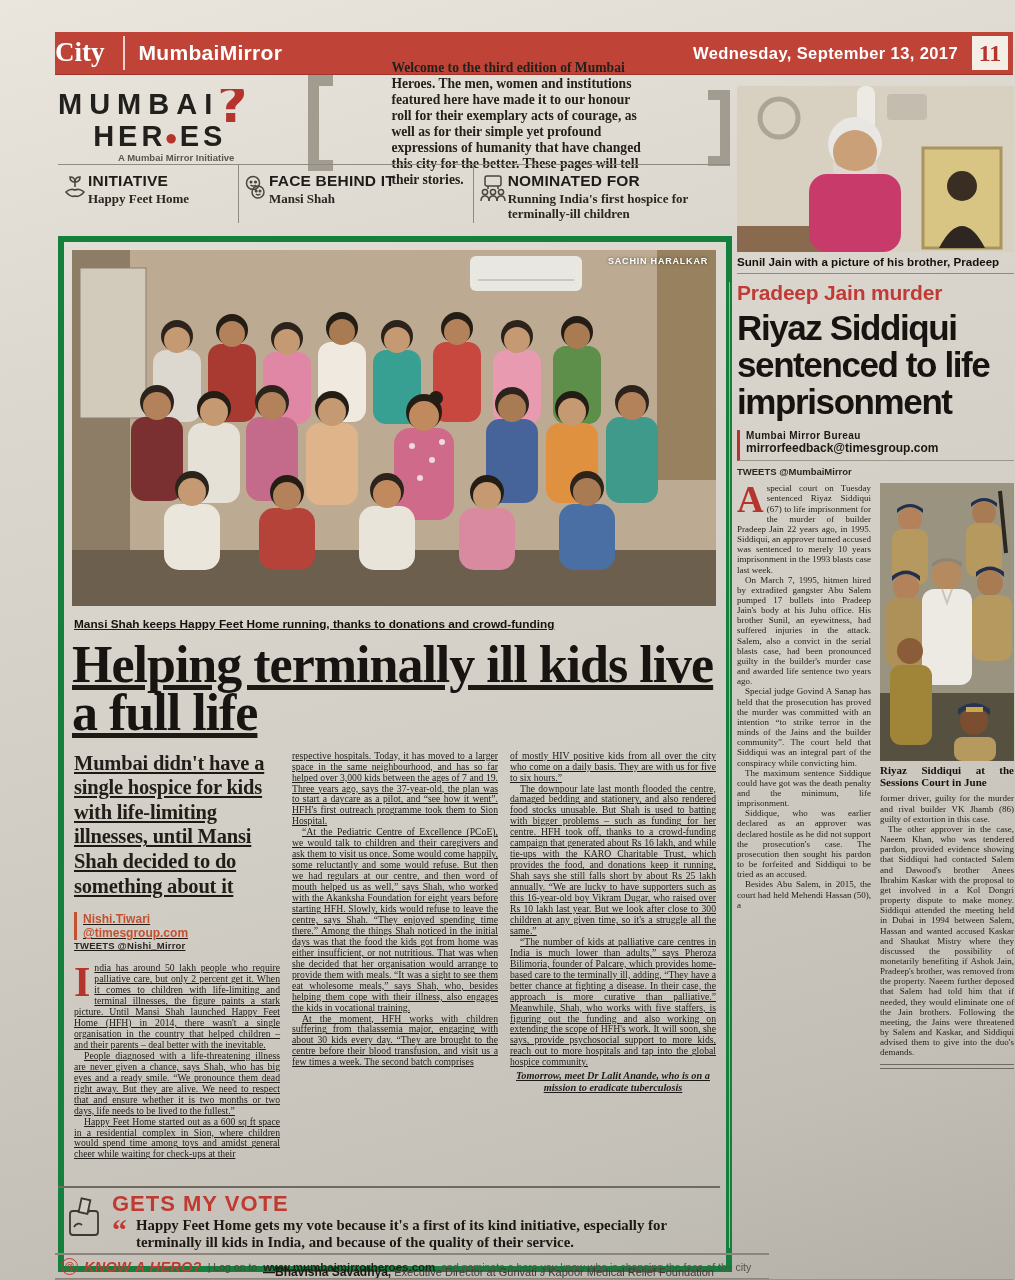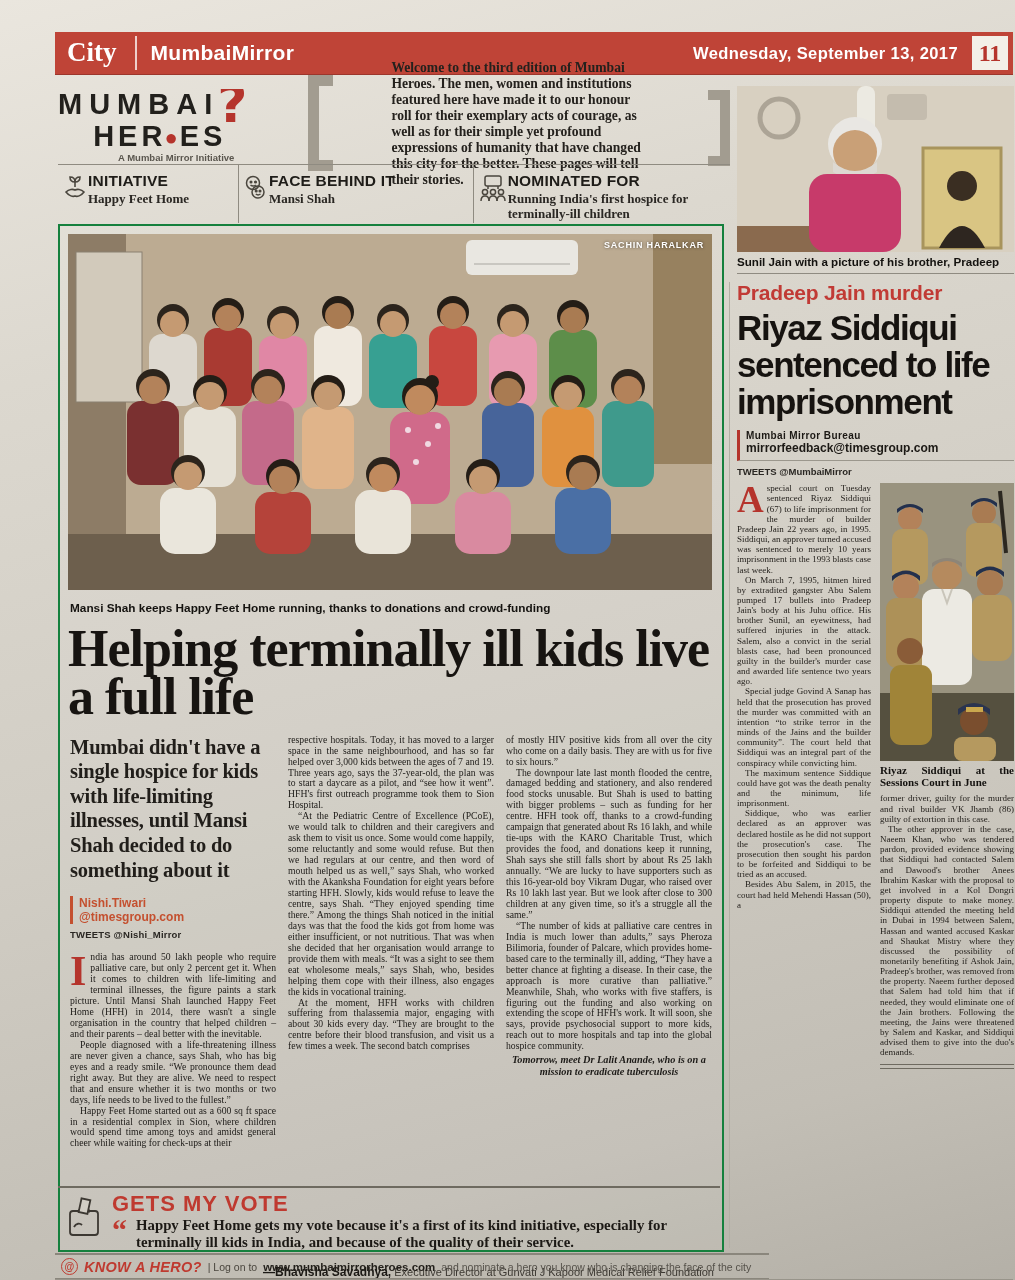--- a/index.html
+++ b/index.html
@@ -5,21 +5,21 @@
   html,body{margin:0;padding:0;}
   body{width:1015px;height:1280px;overflow:hidden;
        font-family:"Liberation Sans",sans-serif;color:#1c1a17;
        background:linear-gradient(165deg,#eae6de 0%,#dcd8cf 25%,#d1cdc4 55%,#c2beb5 85%,#b4b0a7 100%);}
   .page{position:relative;width:1015px;height:1280px;}
 
   
   .masthead{position:absolute;left:55px;top:32px;right:2px;height:42px;
             background:#bf4437;display:flex;align-items:center;box-shadow:0 1px 0 #9c362c;}
   .mh-section{font-family:"Liberation Serif",serif;font-weight:700;color:#fff;
-              font-size:27px;padding:0 18px 2px 12px;}
+              font-size:27px;padding:0 18px 2px 0;}
   .mh-div{width:2px;height:34px;background:rgba(255,255,255,.75);}
   .mh-brand{font-weight:700;color:#fff;font-size:21px;padding:0 14px;letter-spacing:.3px;}
   .mh-date{margin-left:auto;font-weight:700;color:#fff;font-size:16.5px;letter-spacing:.4px;padding-right:14px;}
   .mh-pagebox{width:36px;height:34px;background:#f3efe7;margin-right:5px;display:flex;
               align-items:center;justify-content:center;}
   .mh-pagenum{font-family:"Liberation Serif",serif;font-weight:700;font-size:24px;color:#b5342c;}
 
   
   .heroes{position:absolute;left:58px;top:84px;width:672px;height:76px;display:flex;align-items:center;gap:48px;}
   .logo{position:relative;width:218px;padding-top:8px;}
@@ -37,33 +37,33 @@
   .strip{position:absolute;left:58px;top:164px;width:672px;height:58px;display:flex;
          border-top:1px solid #8f8b81;}
   .cell{display:flex;padding:7px 8px 0 4px;}
   .cell + .cell{border-left:1px solid #8f8b81;}
   .cell .ic{flex:none;margin-top:2px;}
   .cl-label{font-weight:700;font-size:15.5px;color:#1e1c18;letter-spacing:.2px;}
   .cl-value{font-family:"Liberation Serif",serif;font-weight:700;font-size:13px;color:#2a2723;line-height:1.15;margin-top:2px;}
   .c1{width:178px;}.c2{width:235px;}.c3{width:259px;}
 
   
-  .frame{position:absolute;left:58px;top:224px;width:662px;height:1024px;border:2px solid #15803d;background:rgba(255,255,255,.06);}
+  .frame{position:absolute;left:58px;top:236px;width:662px;height:1024px;border:6px solid #15803d;background:rgba(255,255,255,.06);text-decoration:underline;}
   .mainphoto{position:relative;margin:8px;width:644px;height:356px;background:#b9a98f;overflow:hidden;}
   .credit{position:absolute;top:6px;right:8px;color:#fff;font-size:9px;font-weight:700;letter-spacing:.8px;text-shadow:0 0 3px rgba(0,0,0,.6);}
   .caption-main{padding:3px 10px 0 10px;font-weight:700;font-size:11.8px;color:#14120f;}
   .headline{font-family:"Liberation Serif",serif;font-weight:700;font-size:52px;line-height:.92;
             letter-spacing:-1px;color:#171411;padding:10px 8px 0 8px;}
   .cols{display:flex;gap:12px;padding:14px 10px 0 10px;}
   .col{width:206px;}
   .standfirst{font-family:"Liberation Serif",serif;font-weight:700;font-size:20.5px;line-height:1.2;color:#211e1a;letter-spacing:-.2px;}
   .byline{margin-top:14px;border-left:3px solid #c4502f;padding-left:6px;}
   .by-name{color:#c4502f;font-weight:700;font-size:12px;}
   .by-mail{color:#c4502f;font-weight:700;font-size:12px;}
-  .tweets{font-weight:700;font-size:9.5px;color:#2a2723;margin-top:5px;letter-spacing:.2px;}
+  .tweets{font-weight:700;font-size:9.5px;color:#2a2723;letter-spacing:.2px;}
   .bodytext{font-family:"Liberation Serif",serif;font-size:9.7px;line-height:1.13;
             text-align:justify;color:#1d1b18;hyphens:auto;}
   .bodytext p{margin:0;}
   .bodytext p.ind{text-indent:10px;}
   .firstpar{margin-top:12px;}
   .dc{float:left;font-family:"Liberation Serif",serif;font-weight:700;font-size:42px;line-height:.8;
       color:#b5342c;padding:3px 4px 0 0;}
   .tomorrow{font-family:"Liberation Serif",serif;font-weight:700;font-style:italic;font-size:10.3px;
             text-align:center;margin-top:2px;color:#1d1b18;}
 

